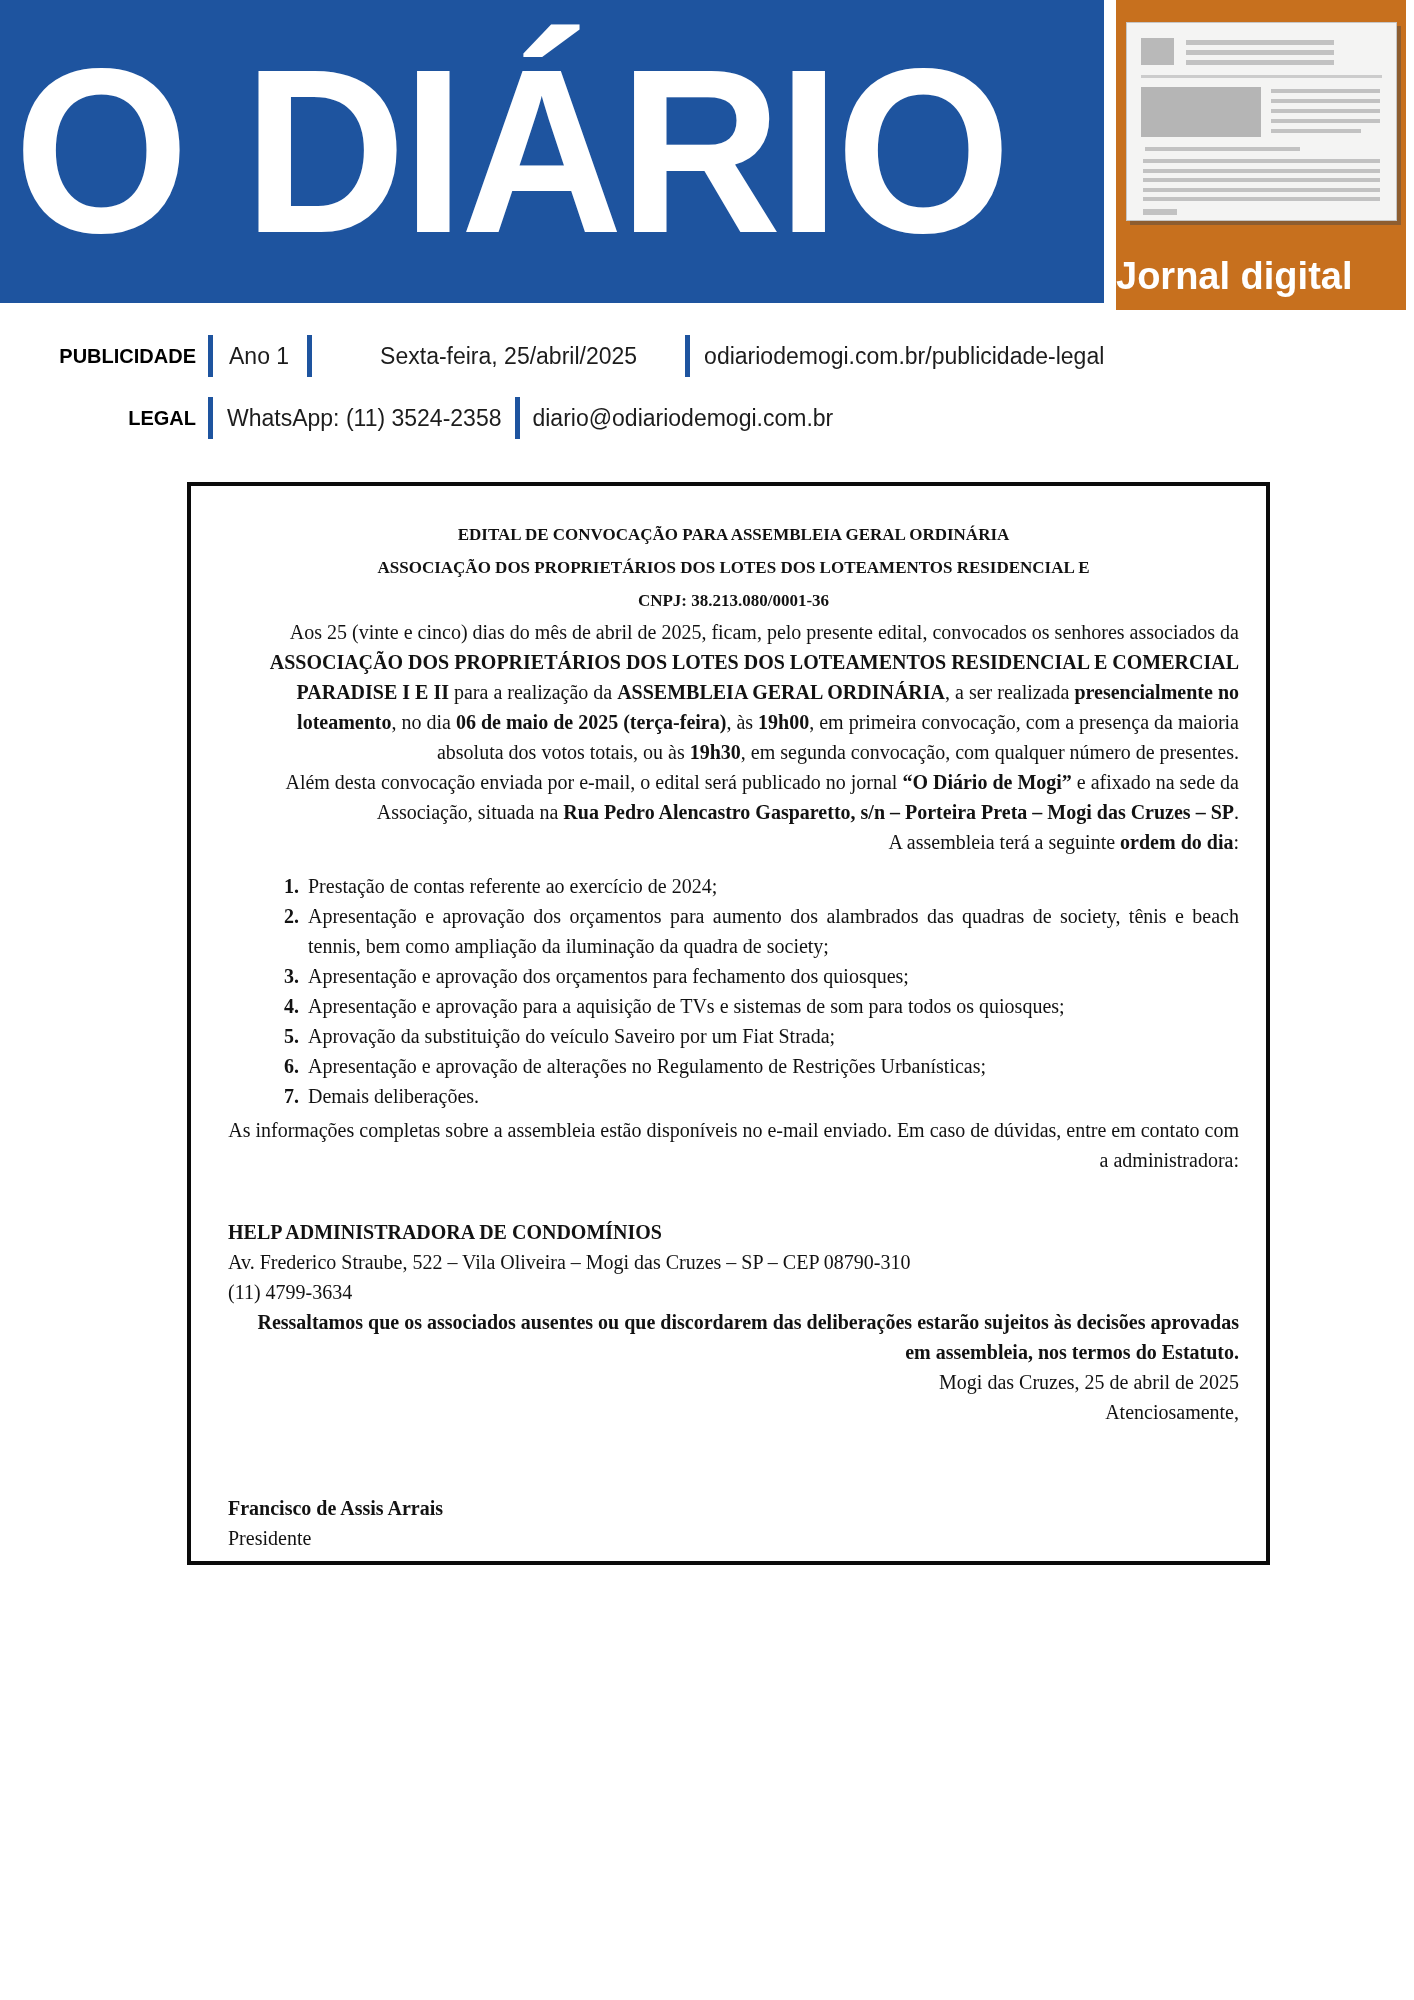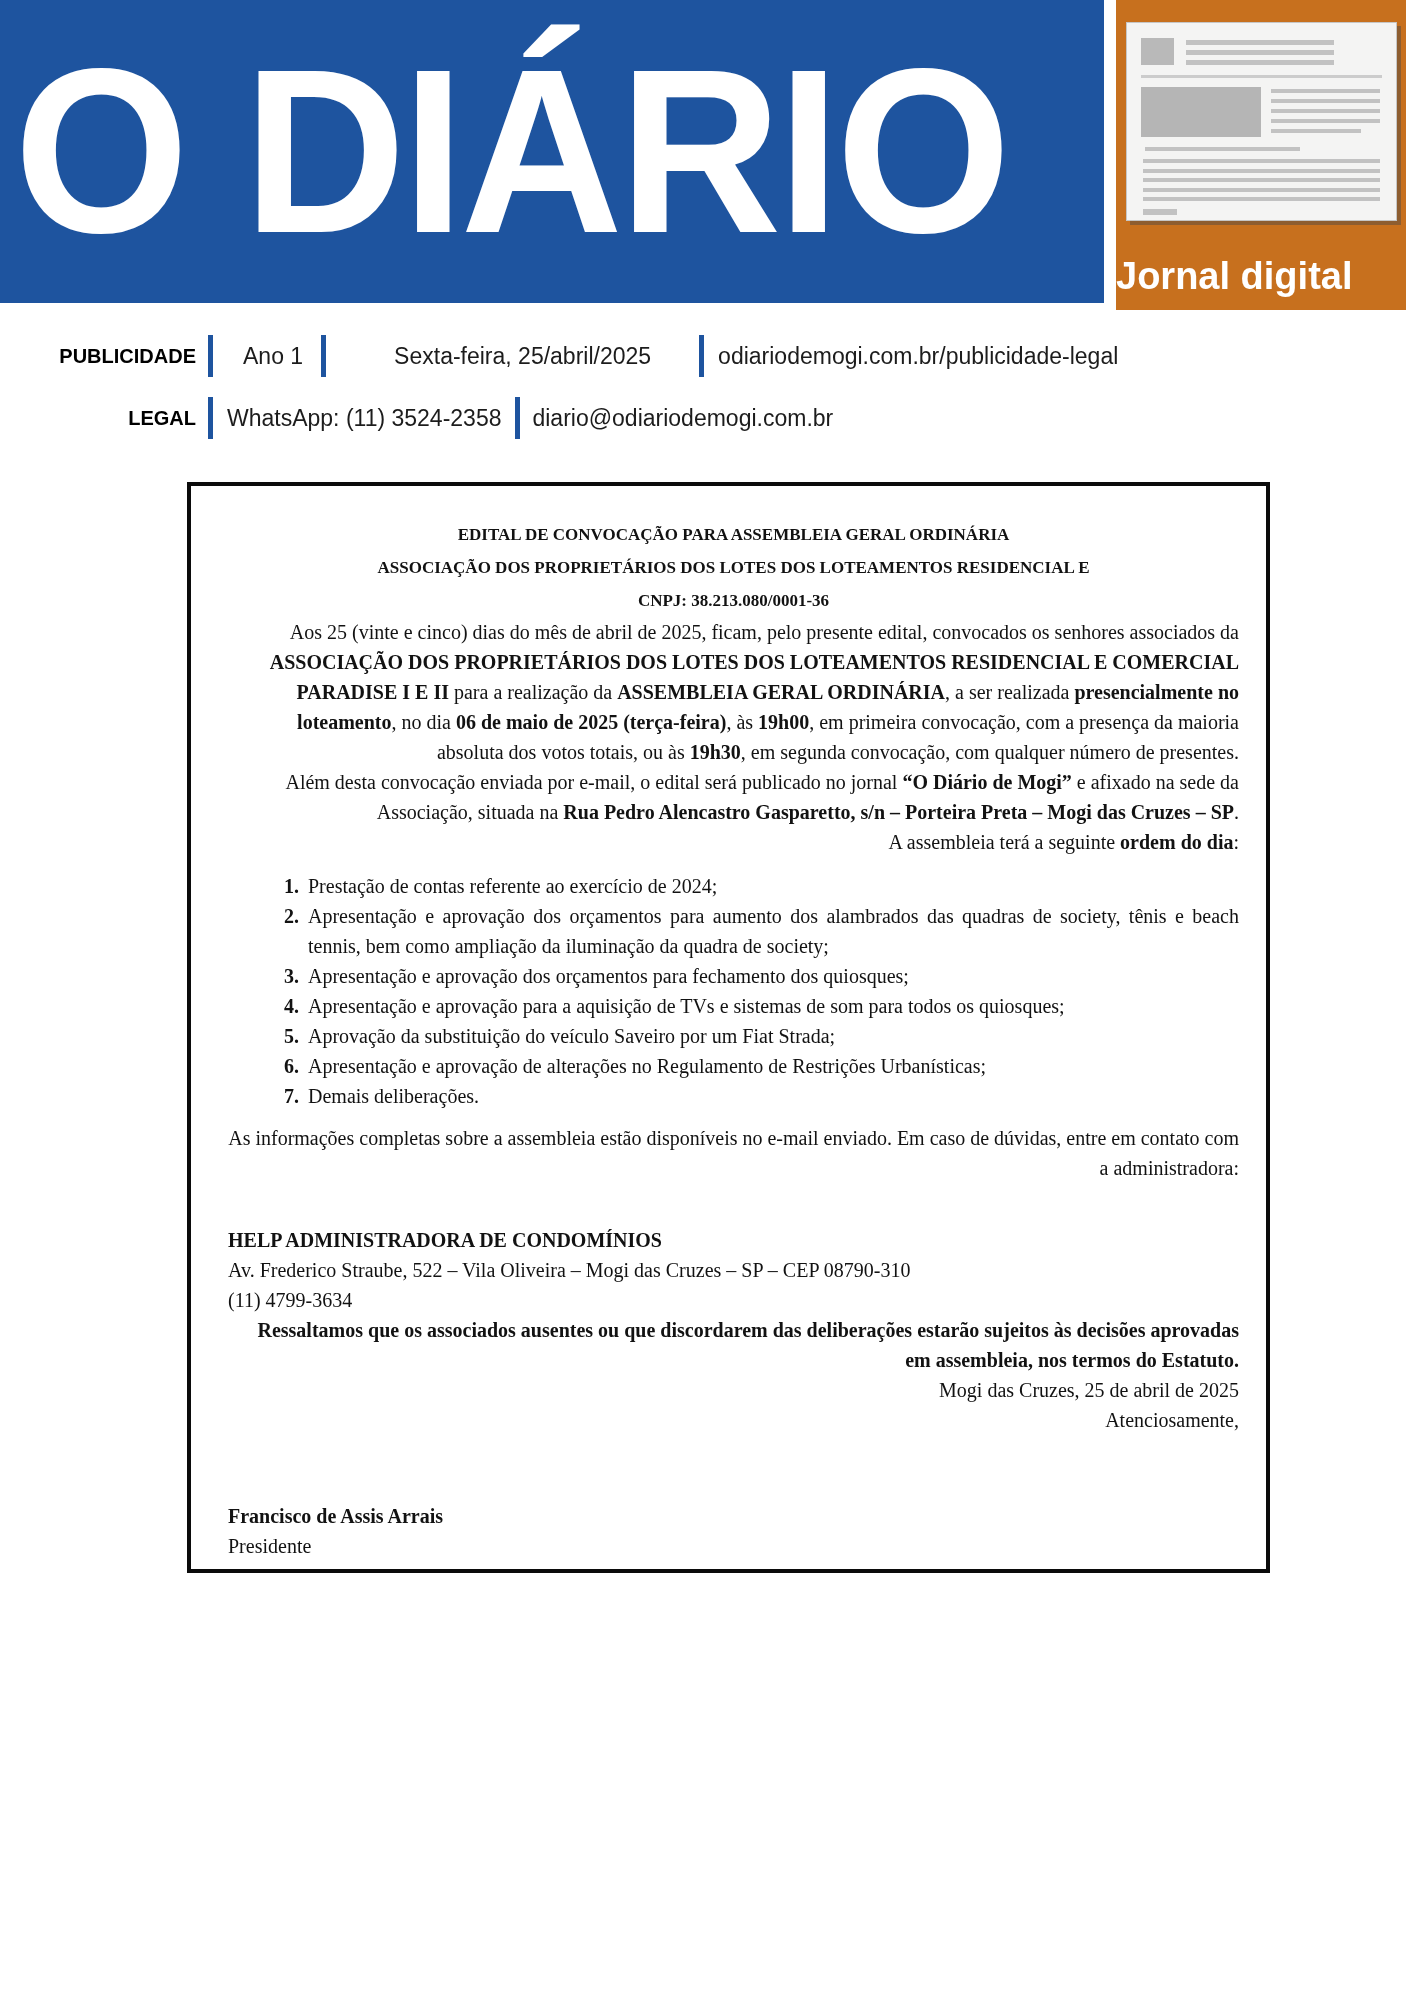--- a/index.html
+++ b/index.html
@@ -68,21 +68,21 @@
   .infobar { margin-top: 22px; padding-left: 10px; }
   .ib-row { display: flex; align-items: center; height: 44px; font-size: 23px; color: #1c1c1c; }
   .ib-row2 { margin-top: 18px; }
   .ib-title {
     width: 186px; flex: none;
     text-align: right;
     font-weight: bold; font-size: 20px; color: #000000;
     letter-spacing: 0px;
   }
   .vbar { width: 5px; height: 42px; background: var(--blue); margin-left: 12px; flex: none; }
-  .ib-edition   { margin-left: 30px; }
+  .ib-edition   { margin-left: 16px; }
   .vbar-2       { margin-left: 18px; }
   .ib-date      { margin-left: 68px; }
   .vbar-3       { margin-left: 48px; }
   .ib-website   { margin-left: 14px; }
   .ib-whatsapp  { margin-left: 14px; }
   .vbar-4       { margin-left: 14px; }
   .ib-email     { margin-left: 12px; }
 
   
   .doc-wrap { margin-top: 42px; padding-left: 187px; }
@@ -93,21 +93,21 @@
     font-family: "Liberation Serif", serif;
     font-size: 20px; line-height: 30px;
     color: #121212;
   }
   .doc p { margin: 0; text-align: right; }
   .doc-title { text-align: center; font-weight: bold; font-size: 17px; line-height: 33px; }
   .just { text-align: justify; }
   .b { font-weight: bold; }
   .p1 { margin-top: 46px; }
   .gap-std { margin-top: 28px; }
-  .agenda { margin: 14px 0 12px 0; padding-left: 76px; }
+  .agenda { margin: 14px 0 4px 0; padding-left: 76px; }
   .agenda li { text-align: justify; padding-left: 4px; }
   .agenda li::marker { font-weight: bold; }
   .admin-block { margin-top: 42px; }
   .p5 { margin-top: 20px; font-weight: bold; }
   .dateline { margin-top: 64px; }
   .closing { margin-top: 28px; }
   .sig-block { margin-top: 66px; }
 </style>
 </head>
 <body>

